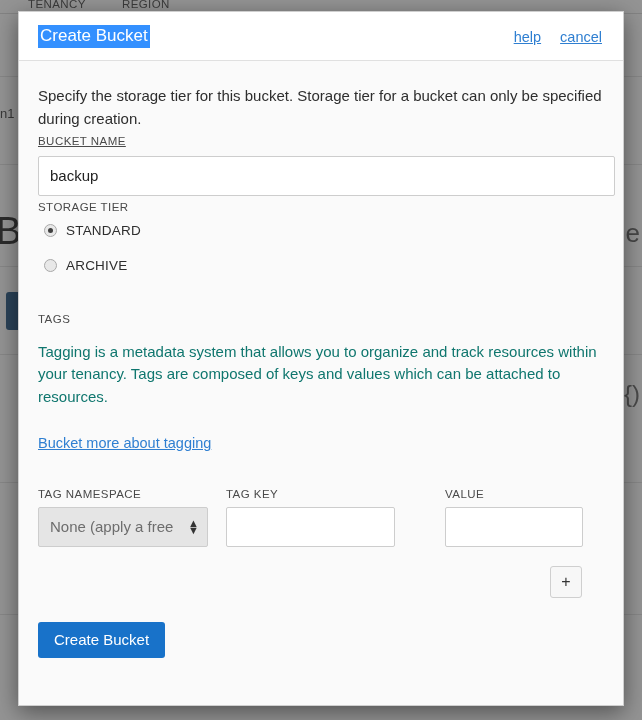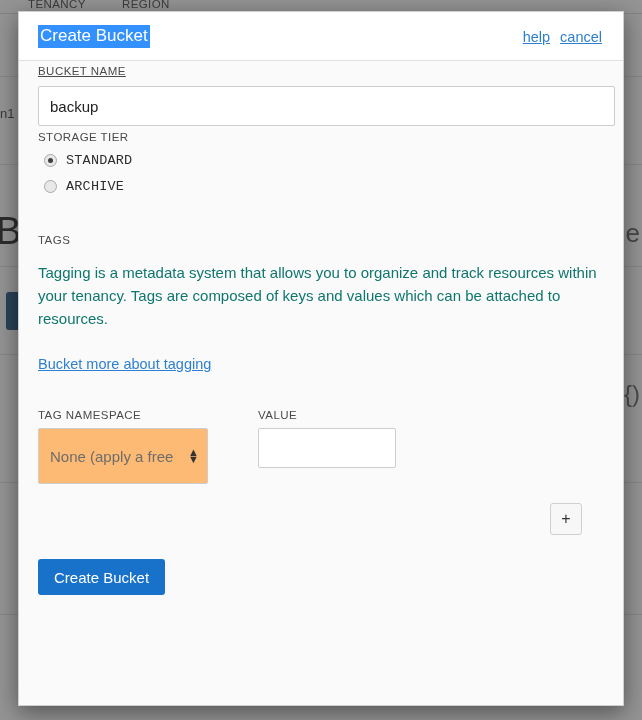--- a/index.html
+++ b/index.html
@@ -85,21 +85,21 @@
   }
   .modal-title {
     position: absolute; left: 19px; top: 13px;
     font-size: 17px; color: #ffffff;
     background: #3390ff;
     padding: 1px 2px 2px 2px;
     line-height: 1.15;
   }
   .header-links {
     position: absolute; right: 21px; top: 17px;
-    display: flex; gap: 10px;
+    display: flex; gap: 19px;
   }
   .hlink {
     font-size: 14.5px; color: #2f7fd1;
     text-decoration: underline; cursor: pointer;
   }
 
   .modal-body {
     position: relative;
     flex: 1 1 auto;
     background: #fafafa;
@@ -131,34 +131,34 @@
     outline: none;
   }
 
   .lbl-tier { display: block; margin-top: 5px; }
 
   .radio-row {
     display: flex; align-items: center;
     margin-top: 10px; padding-left: 6px;
     cursor: pointer;
   }
-  .radio-row + .radio-row { margin-top: 11px; }
+  .radio-row + .radio-row { margin-top: 20px; }
   .radio {
     width: 13px; height: 13px; border-radius: 50%;
     border: 1px solid #a9a9a9;
     background: #e8e8e8;
     position: relative; flex: none;
     margin-right: 9px;
   }
   .radio.checked::after {
     content: ""; position: absolute;
     left: 3px; top: 3px; width: 5px; height: 5px;
     border-radius: 50%; background: #3f3f3f;
   }
-  .radio-label { font-size: 13.5px; color: #2e2e2e; letter-spacing: .2px; font-family: Liberation Mono, monospace; }
+  .radio-label { font-size: 13.5px; color: #2e2e2e; letter-spacing: .2px; }
 
   .lbl-tags { display: block; margin-top: 40px; }
 
   .tags-desc {
     margin: 16px 0 4px 0;
     font-size: 15px; line-height: 1.52; color: #0f766e;
     max-width: 578px;
   }
   .learn-link {
     display: inline-block; margin-top: 22px;
@@ -172,23 +172,23 @@
   .tag-col + .tag-col { margin-left: 18px; }
   .tag-col-ns   { width: 170px; }
   .tag-col-key  { width: 169px; }
   .tag-col-val  { width: 170px; padding-left: 32px; }
 
   .tag-col .field-label { display: block; }
 
   .select-box {
     position: relative;
     margin-top: 7px;
-    width: 100%; height: 56px;
+    width: 100%; height: 40px;
     border: 1px solid #cdcdcd; border-radius: 2px;
-    background: #fdba74;
+    background: #e5e5e5;
     display: flex; align-items: center;
     padding: 0 26px 0 11px;
     overflow: hidden;
     cursor: pointer;
   }
   .select-value {
     font-size: 15px; color: #6d6d6d;
     white-space: nowrap;
   }
   .select-chevrons {
@@ -261,20 +261,21 @@
   <div class="modal-header">
     <span class="modal-title">Create Bucket</span>
     <div class="header-links">
       <span class="hlink">help</span>
       <span class="hlink">cancel</span>
     </div>
   </div>
 
   <div class="modal-body">
 
+    <p class="intro">Specify the storage tier for this bucket. Storage tier for a bucket can only be specified during creation.</p>
 
     <span class="field-label lbl-bucket">BUCKET NAME</span>
     <input class="text-input" type="text" value="backup" style="">
 
     <span class="field-label lbl-tier">STORAGE TIER</span>
 
     <div class="radio-row">
       <span class="radio checked"></span>
       <span class="radio-label">STANDARD</span>
     </div>
@@ -295,20 +296,24 @@
         <span class="field-label">TAG NAMESPACE</span>
         <div class="select-box">
           <span class="select-value">None (apply a free</span>
           <span class="select-chevrons">
             <span>▲</span>
               <span>▼</span>
           </span>
         </div>
       </div>
 
+      <div class="tag-col tag-col-key">
+        <span class="field-label">TAG KEY</span>
+        <input class="tag-input" type="text" value="" style="">
+      </div>
 
       <div class="tag-col tag-col-val">
         <span class="field-label">VALUE</span>
         <input class="tag-input" type="text" value="" style="">
       </div>
 
     </div>
 
     <div class="add-row">
       <div class="add-btn">+</div>

